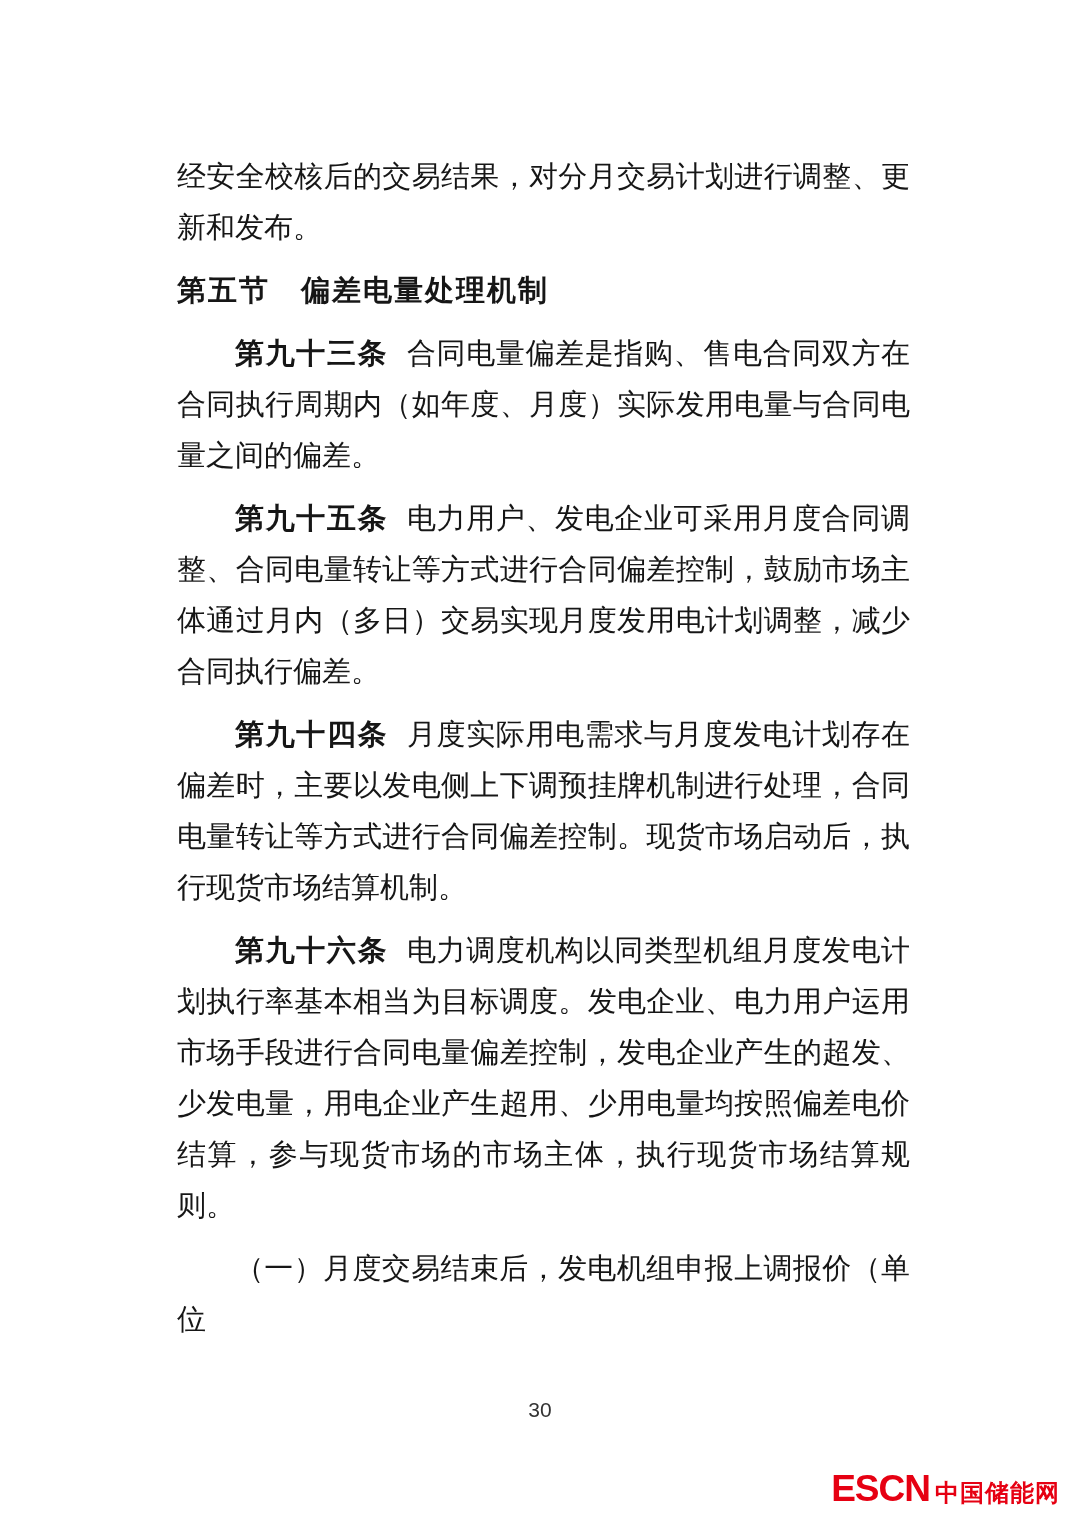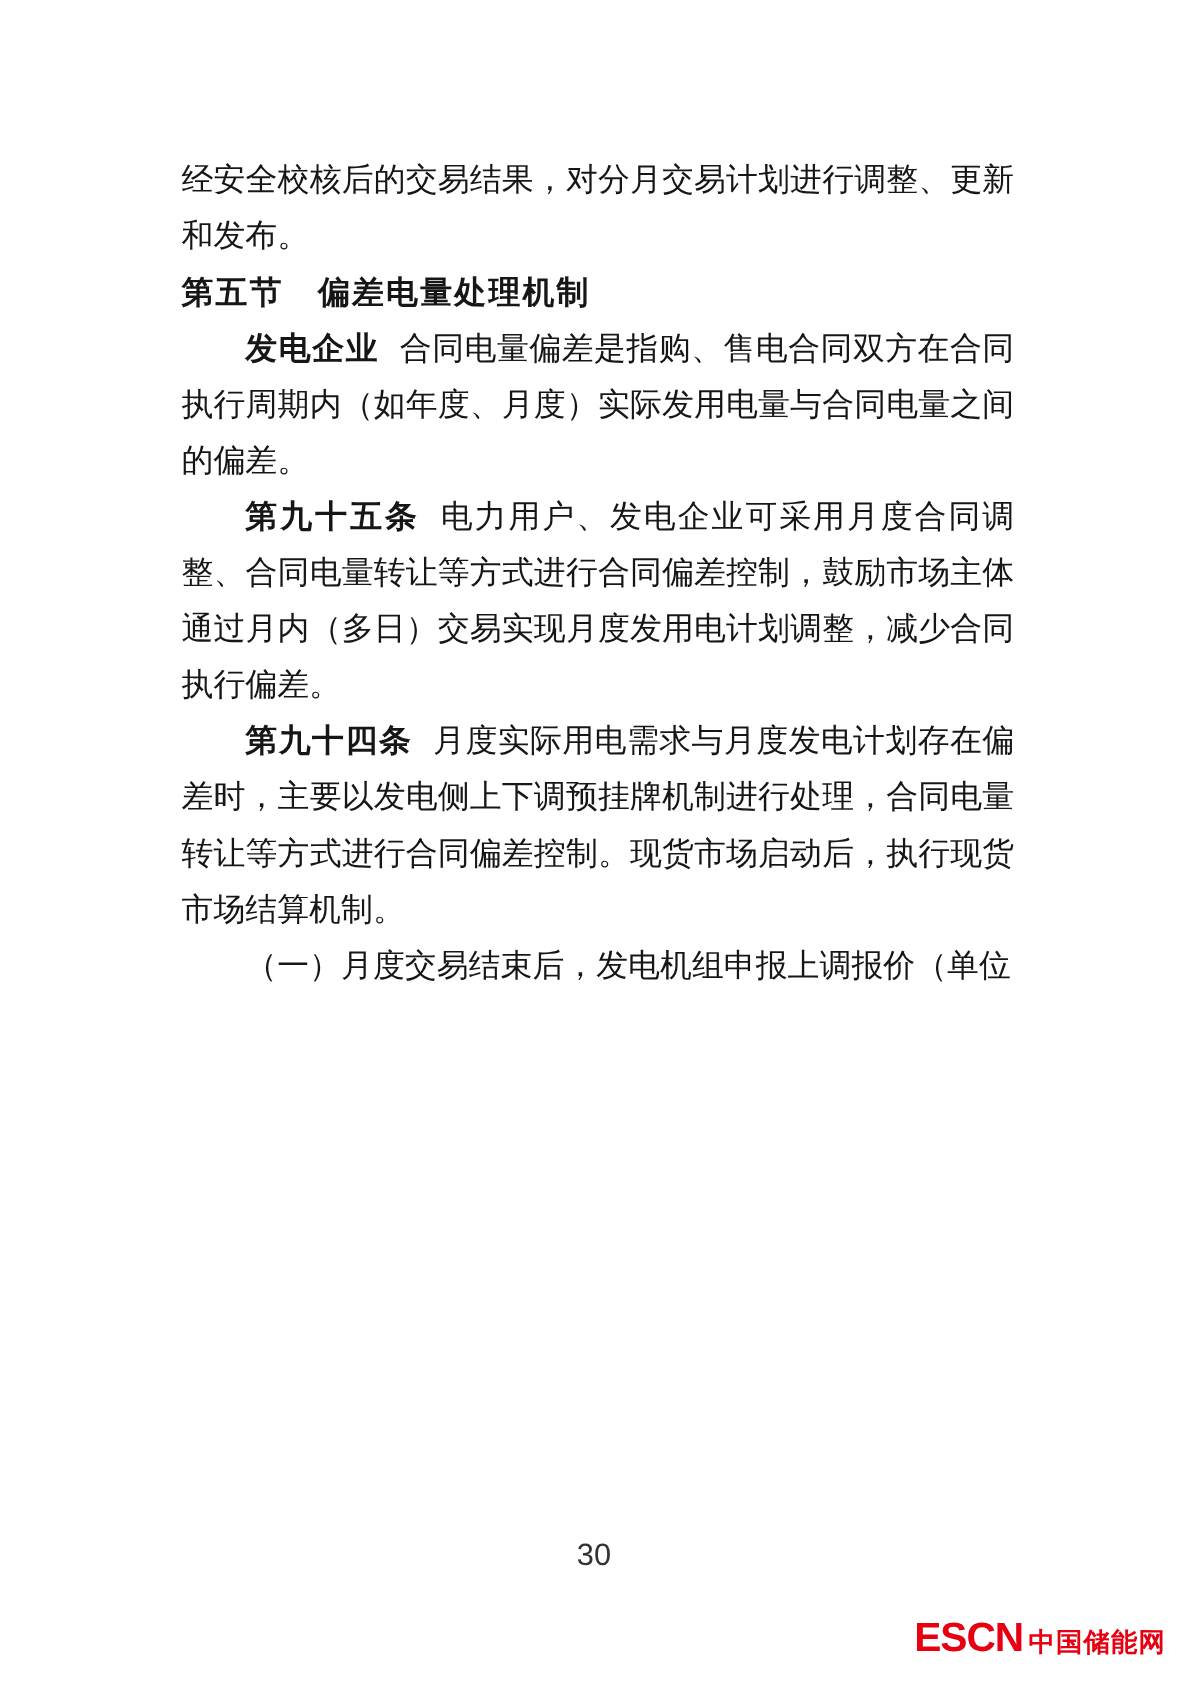--- a/index.html
+++ b/index.html
@@ -24,21 +24,21 @@
     top: 139px;
     width: 757px;
     font-family: "Liberation Serif", serif;
     font-size: 29px;
     line-height: 51px;
     color: #161616;
     text-align: justify;
     text-justify: inter-ideograph;
   }
   .content p {
-    margin: 0;
+    margin: 12px;
     padding: 0;
   }
   .para-indent {
     text-indent: 2em;
   }
   .section-heading {
     font-weight: bold;
     text-align: left;
     margin: 51px 0 0 95px;
     letter-spacing: 2px;
@@ -49,21 +49,21 @@
     margin-right: 0.65em;
     letter-spacing: 1px;
   }
   .page-number {
     position: absolute;
     top: 1398px;
     left: 0;
     width: 100%;
     text-align: center;
     font-family: "Liberation Sans", sans-serif;
-    font-size: 28px;
+    font-size: 21px;
     color: #333333;
   }
   .logo {
     position: absolute;
     top: 1468px;
     right: 20px;
     color: #e60012;
     white-space: nowrap;
     display: flex;
     align-items: baseline;
@@ -86,26 +86,27 @@
 <body>
 
 <div class="page">
 
   <div class="content">
 
     <p>经安全校核后的交易结果，对分月交易计划进行调整、更新和发布。</p>
 
     <p class="section-heading">第五节　偏差电量处理机制</p>
 
-    <p class="para-indent"><span class="article-label">发电企业</span><span>合同电量偏差是指购、售电合同双方在合同执行周期内（如年度、月度）实际发用电量与合同电量之间的偏差。</span></p>
+    <p class="para-indent"><span class="article-label">第九十三条</span><span>合同电量偏差是指购、售电合同双方在合同执行周期内（如年度、月度）实际发用电量与合同电量之间的偏差。</span></p>
 
     <p class="para-indent"><span class="article-label">第九十五条</span><span>电力用户、发电企业可采用月度合同调整、合同电量转让等方式进行合同偏差控制，鼓励市场主体通过月内（多日）交易实现月度发用电计划调整，减少合同执行偏差。</span></p>
 
     <p class="para-indent"><span class="article-label">第九十四条</span><span>月度实际用电需求与月度发电计划存在偏差时，主要以发电侧上下调预挂牌机制进行处理，合同电量转让等方式进行合同偏差控制。现货市场启动后，执行现货市场结算机制。</span></p>
 
+    <p class="para-indent"><span class="article-label">第九十六条</span><span>电力调度机构以同类型机组月度发电计划执行率基本相当为目标调度。发电企业、电力用户运用市场手段进行合同电量偏差控制，发电企业产生的超发、少发电量，用电企业产生超用、少用电量均按照偏差电价结算，参与现货市场的市场主体，执行现货市场结算规则。</span></p>
 
 
     <p class="para-indent">（一）月度交易结束后，发电机组申报上调报价（单位</p>
 
   </div>
 
   <div class="page-number">30</div>
 
   <div class="logo">
     <span class="logo-latin">ESCN</span>

